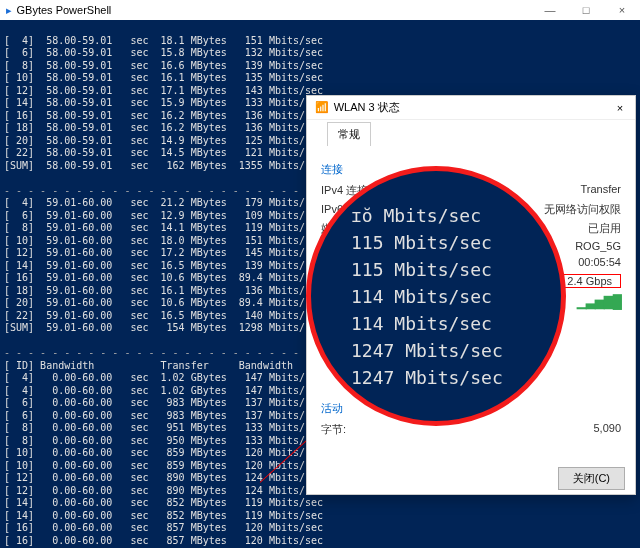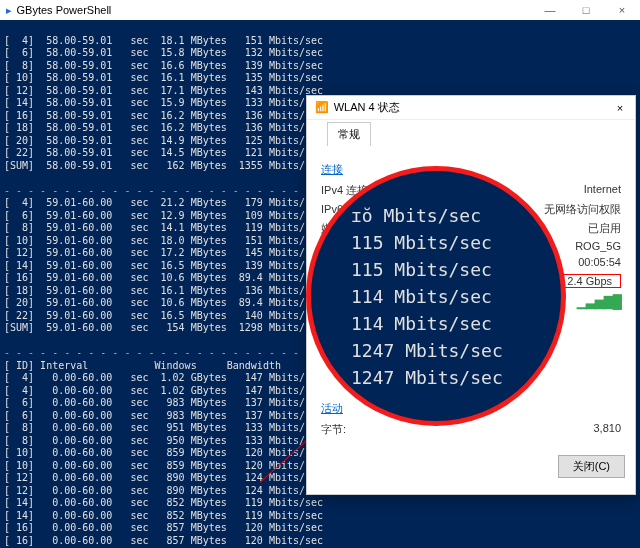--- a/index.html
+++ b/index.html
@@ -11,27 +11,27 @@
   .term { position: absolute; top: 20px; left: 0; right: 0; bottom: 0; padding: 2px 4px; white-space: pre; line-height: 12.5px; font-size: 10px; }
   .sep { color: #aaa; }
 
   
   .wlan { position: absolute; top: 95px; left: 306px; width: 330px; height: 400px; background: #fff; border: 1px solid #ccc; color: #000; font-family: "Segoe UI", sans-serif; font-size: 11px; z-index: 5; box-shadow: 0 4px 14px rgba(0,0,0,.3); }
   .wlan-tb { height: 24px; display: flex; align-items: center; padding-left: 8px; background: #fff; border-bottom: 1px solid #eee; }
   .wlan-tb .sig { color: #34a853; margin-right: 5px; }
   .wlan-tb .sp { flex: 1; }
   .wlan-tab { padding: 4px 10px; margin: 2px 4px 0 20px; display: inline-block; background: #fff; border: 1px solid #ccc; border-bottom: none; font-size: 11px; }
   .wlan-body { padding: 10px 14px; }
-  .wlan-sec { color: #0066cc; margin: 6px 0 4px; text-decoration: underline; }
+  .wlan-sec { color: #0066cc; margin: 6px 0 4px; }
   .wlan-row { display: flex; justify-content: space-between; padding: 2px 0; }
   .wlan-row .lbl { color: #333; }
   .wlan-row .val { color: #333; }
   .wlan-bars { color: #34a853; font-size: 13px; letter-spacing: -1px; }
   .speed-box { border: 1.5px solid #f00; padding: 0 8px; }
-  .wlan-bot { position: absolute; bottom: 16px; right: 10px; }
+  .wlan-bot { position: absolute; bottom: 4px; right: 10px; }
   .wlan-bot button { padding: 3px 14px; font-size: 11px; border: 1px solid #adadad; background: #e1e1e1; }
 
   
   .circle-wrap { position: absolute; top: 166px; left: 306px; width: 260px; height: 260px; z-index: 10; }
   .circle { width: 100%; height: 100%; border-radius: 50%; background: #012456; border: 5px solid #f31c1c; display: flex; flex-direction: column; justify-content: center; align-items: flex-start; padding-left: 40px; color: #e0e0e0; font-family: Consolas, monospace; font-size: 18px; line-height: 27px; overflow: hidden; }
   .red-line { position: absolute; border-top: 1.5px solid #f00; transform-origin: left center; }
   .rl1 { top: 482px; left: 260px; width: 110px; transform: rotate(-42deg); }
 </style>
 </head>
 <body>
@@ -65,21 +65,21 @@
 [ 10]  59.01-60.00   sec  18.0 MBytes   151 Mbits/sec
 [ 12]  59.01-60.00   sec  17.2 MBytes   145 Mbits/sec
 [ 14]  59.01-60.00   sec  16.5 MBytes   139 Mbits/sec
 [ 16]  59.01-60.00   sec  10.6 MBytes  89.4 Mbits/sec
 [ 18]  59.01-60.00   sec  16.1 MBytes   136 Mbits/sec
 [ 20]  59.01-60.00   sec  10.6 MBytes  89.4 Mbits/sec
 [ 22]  59.01-60.00   sec  16.5 MBytes   140 Mbits/sec
 [SUM]  59.01-60.00   sec   154 MBytes  1298 Mbits/sec
 </span>
 <span class="sep">- - - - - - - - - - - - - - - - - - - - - - - - -</span>
-<span>[ ID] Interval           Windows     Bandwidth</span>
+<span>[ ID] Bandwidth           Transfer     Bandwidth</span>
 <span id="b3">[  4]   0.00-60.00   sec  1.02 GBytes   147 Mbits/sec
 [  4]   0.00-60.00   sec  1.02 GBytes   147 Mbits/sec
 [  6]   0.00-60.00   sec   983 MBytes   137 Mbits/sec
 [  6]   0.00-60.00   sec   983 MBytes   137 Mbits/sec
 [  8]   0.00-60.00   sec   951 MBytes   133 Mbits/sec
 [  8]   0.00-60.00   sec   950 MBytes   133 Mbits/sec
 [ 10]   0.00-60.00   sec   859 MBytes   120 Mbits/sec
 [ 10]   0.00-60.00   sec   859 MBytes   120 Mbits/sec
 [ 12]   0.00-60.00   sec   890 MBytes   124 Mbits/sec
 [ 12]   0.00-60.00   sec   890 MBytes   124 Mbits/sec
@@ -99,33 +99,33 @@
 
 
 
 </div>
 
 <div class="red-line rl1"></div>
 
 <div class="wlan">
   <div class="wlan-tb">
     <span class="sig">📶</span>
-    <span>WLAN 4 状态</span>
+    <span>WLAN 3 状态</span>
     <span class="sp"></span>
     <span style="width:30px;text-align:center;">×</span>
   </div>
   <div>
     <span class="wlan-tab">常规</span>
   </div>
   <div class="wlan-body">
     <div class="wlan-sec">连接</div>
     <div id="wlan-rows">
         <div class="wlan-row">
           <span class="lbl">IPv4 连接:</span>
-          <span class="val">Internet</span>
+          <span class="val">Transfer</span>
         </div>
         <div class="wlan-row">
           <span class="lbl">IPv6 连接:</span>
           <span class="val">无网络访问权限</span>
         </div>
         <div class="wlan-row">
           <span class="lbl">媒体状态:</span>
           <span class="val">已启用</span>
         </div>
         <div class="wlan-row">
@@ -142,21 +142,21 @@
         </div>
         <div class="wlan-row">
           <span class="lbl">信号质量:</span>
           <span class="wlan-bars">▁▃▅▇█</span>
         </div>
       </div>
     <div class="wlan-sec" style="margin-top:90px;">活动</div>
     <div id="wlan-act">
         <div class="wlan-row">
           <span class="lbl">字节:</span>
-          <span class="val">3,810</span>
+          <span class="val">5,090</span>
         </div>
       </div>
   </div>
   <div class="wlan-bot">
     <button>关闭(C)</button>
   </div>
 </div>
 
 <div class="circle-wrap">
   <div class="circle" id="circle">

